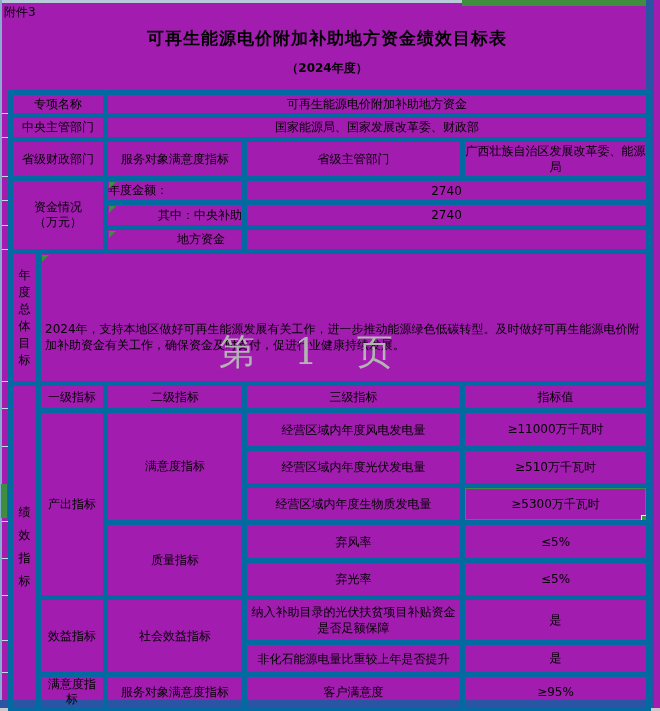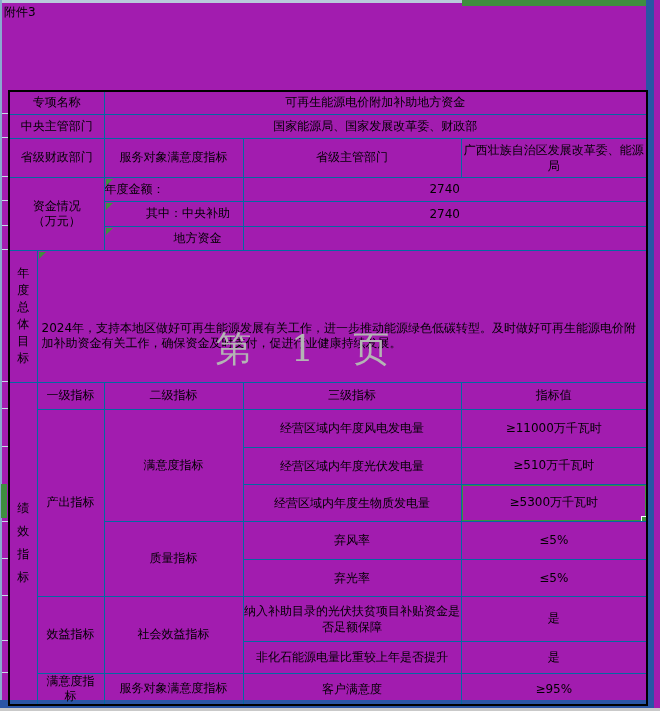--- a/index.html
+++ b/index.html
@@ -19,21 +19,21 @@
   
   .attachment{position:absolute;left:4px;top:4px;font-size:12px;}
   .doc-title{position:absolute;left:0;top:27px;width:654px;text-align:center;font-size:17px;font-weight:bold;letter-spacing:1px;}
   .doc-year{position:absolute;left:0;top:60px;width:654px;text-align:center;font-size:12px;font-weight:bold;}
   
   table.main{
     position:absolute;left:8px;top:90px;width:638px;
     border-collapse:collapse;table-layout:fixed;
     border:2px solid #000;font-size:12px;
   }
-  table.main td{border:1px solid #0369a1;padding:0;text-align:center;vertical-align:middle;overflow:hidden;}
+  table.main td{border:5px solid #0369a1;padding:0;text-align:center;vertical-align:middle;overflow:hidden;}
   td.al{text-align:left;padding-left:6px;}
   td.l3{text-align:left;padding:0 12px 0 6px;line-height:16px;}
   td.val{text-align:left;padding-left:8px;}
   td.rel{position:relative;}
   .vlabel{width:14px;margin:0 auto;word-break:break-all;line-height:17px;text-align:center;}
   .vlabel2{width:14px;margin:0 auto;word-break:break-all;line-height:23px;text-align:center;}
   .goal-cell{vertical-align:top;}
   .goal-text{margin:40px 6px 0 4px;text-align:left;line-height:15.5px;}
   .watermark{
     position:absolute;left:178px;top:74px;font-size:36px;color:#b4b4b4;
@@ -67,20 +67,22 @@
   <i class="gl" style="top:381px"></i>
   <i class="gl" style="top:408px"></i>
   <i class="gl" style="top:446px"></i>
   <i class="gl" style="top:521px"></i>
   <i class="gl" style="top:558px"></i>
   <i class="gl" style="top:595px"></i>
   <i class="gl" style="top:640px"></i>
   <i class="gl" style="top:672px"></i>
 
   <div class="attachment">附件3</div>
+  <div class="doc-title">可再生能源电价附加补助地方资金绩效目标表</div>
+  <div class="doc-year">（2024年度）</div>
 
   <table class="main">
     <colgroup>
       <col style="width:28px">
         <col style="width:67px">
         <col style="width:139px">
         <col style="width:218px">
         <col style="width:186px">
     </colgroup>
 
@@ -107,21 +109,21 @@
         <div>资金情况</div>
         <div>（万元）</div>
       </td>
       <td class="al rel" style="padding-left:0;text-align:left">
         <span class="tri"></span>
         <span>年度金额：</span>
       </td>
       <td colspan="2">2740</td>
     </tr>
     <tr style="height:25px">
-      <td class="rel" style="text-align:center;padding-left:29px">
+      <td class="rel" style="text-align:right;padding-left:29px">
         <span class="tri"></span>
         <span>其中：中央补助</span>
       </td>
       <td colspan="2">2740</td>
     </tr>
     <tr style="height:24px">
       <td class="rel" style="text-align:left;padding-left:69px">
         <span class="tri"></span>
         <span>地方资金</span>
       </td>

